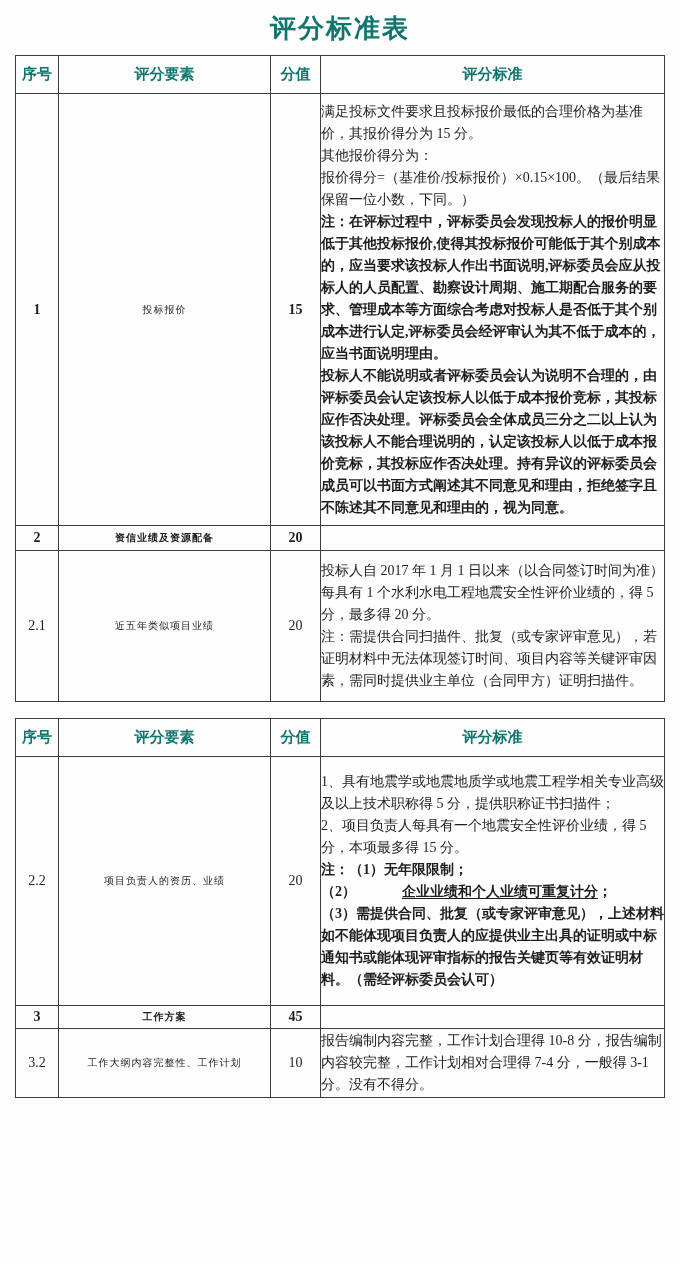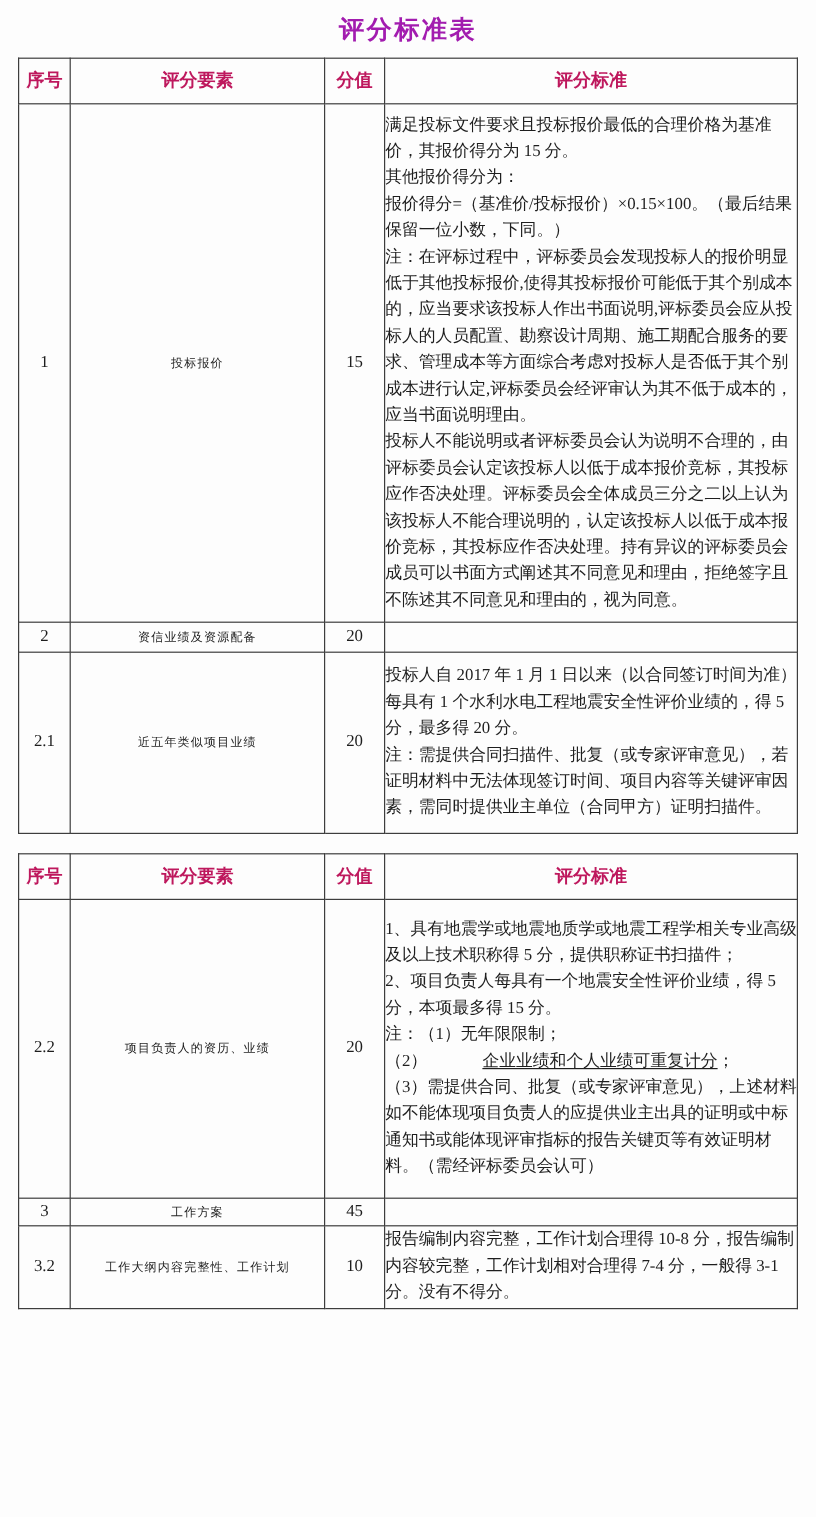--- a/index.html
+++ b/index.html
@@ -8,55 +8,55 @@
     width:680px; height:1264px;
     background:#ffffff;
     font-family:"Liberation Serif","DejaVu Serif",serif;
     color:#1e1e1e;
     -webkit-font-smoothing:antialiased;
   }
   .page { position:relative; width:680px; height:1264px; background:#fdfdfd; overflow:hidden; }
   .doc-title {
     margin:11px 0 9px 0;
     text-align:center;
-    font-size:21px;
+    font-size:26px;
     font-weight:bold;
     letter-spacing:2px;
-    color:#a21caf;
+    color:#0f766e;
   }
   table.tbl {
     border-collapse:collapse;
     table-layout:fixed;
     margin-left:15px;
     width:649px;
     background:#fdfdfd;
   }
   table.t2 { margin-top:16px; }
   .tbl th, .tbl td {
     border:1px solid #3d3d3d;
     padding:0;
     vertical-align:middle;
     overflow:hidden;
   }
   .tbl th {
     font-size:15px;
     font-weight:bold;
     text-align:center;
-    color:#be185d;
+    color:#0f766e;
   }
   .c-no, .c-score { text-align:center; font-size:14px; }
   .c-factor { text-align:center; font-size:10px; letter-spacing:1px; }
   .c-crit {
     font-size:14px;
     line-height:22px;
     padding:2px 5px 2px 7px;
     text-align:left;
   }
   .c-crit p { margin:0; }
-  .bold { font-weight:normal; }
+  .bold { font-weight:bold; }
   .u { text-decoration:underline; text-underline-offset:2px;margin-left:46px; }
   
   .t1 .hdr    { height:38px; }
   .t1 .r1     { height:432px; }
   .t1 .r2     { height:25px; }
   .t1 .r21    { height:151px; }
   .t2 .hdr    { height:38px; }
   .t2 .r22    { height:249px; }
   .t2 .r3     { height:23px; }
   .t2 .r31    { height:43px; }

